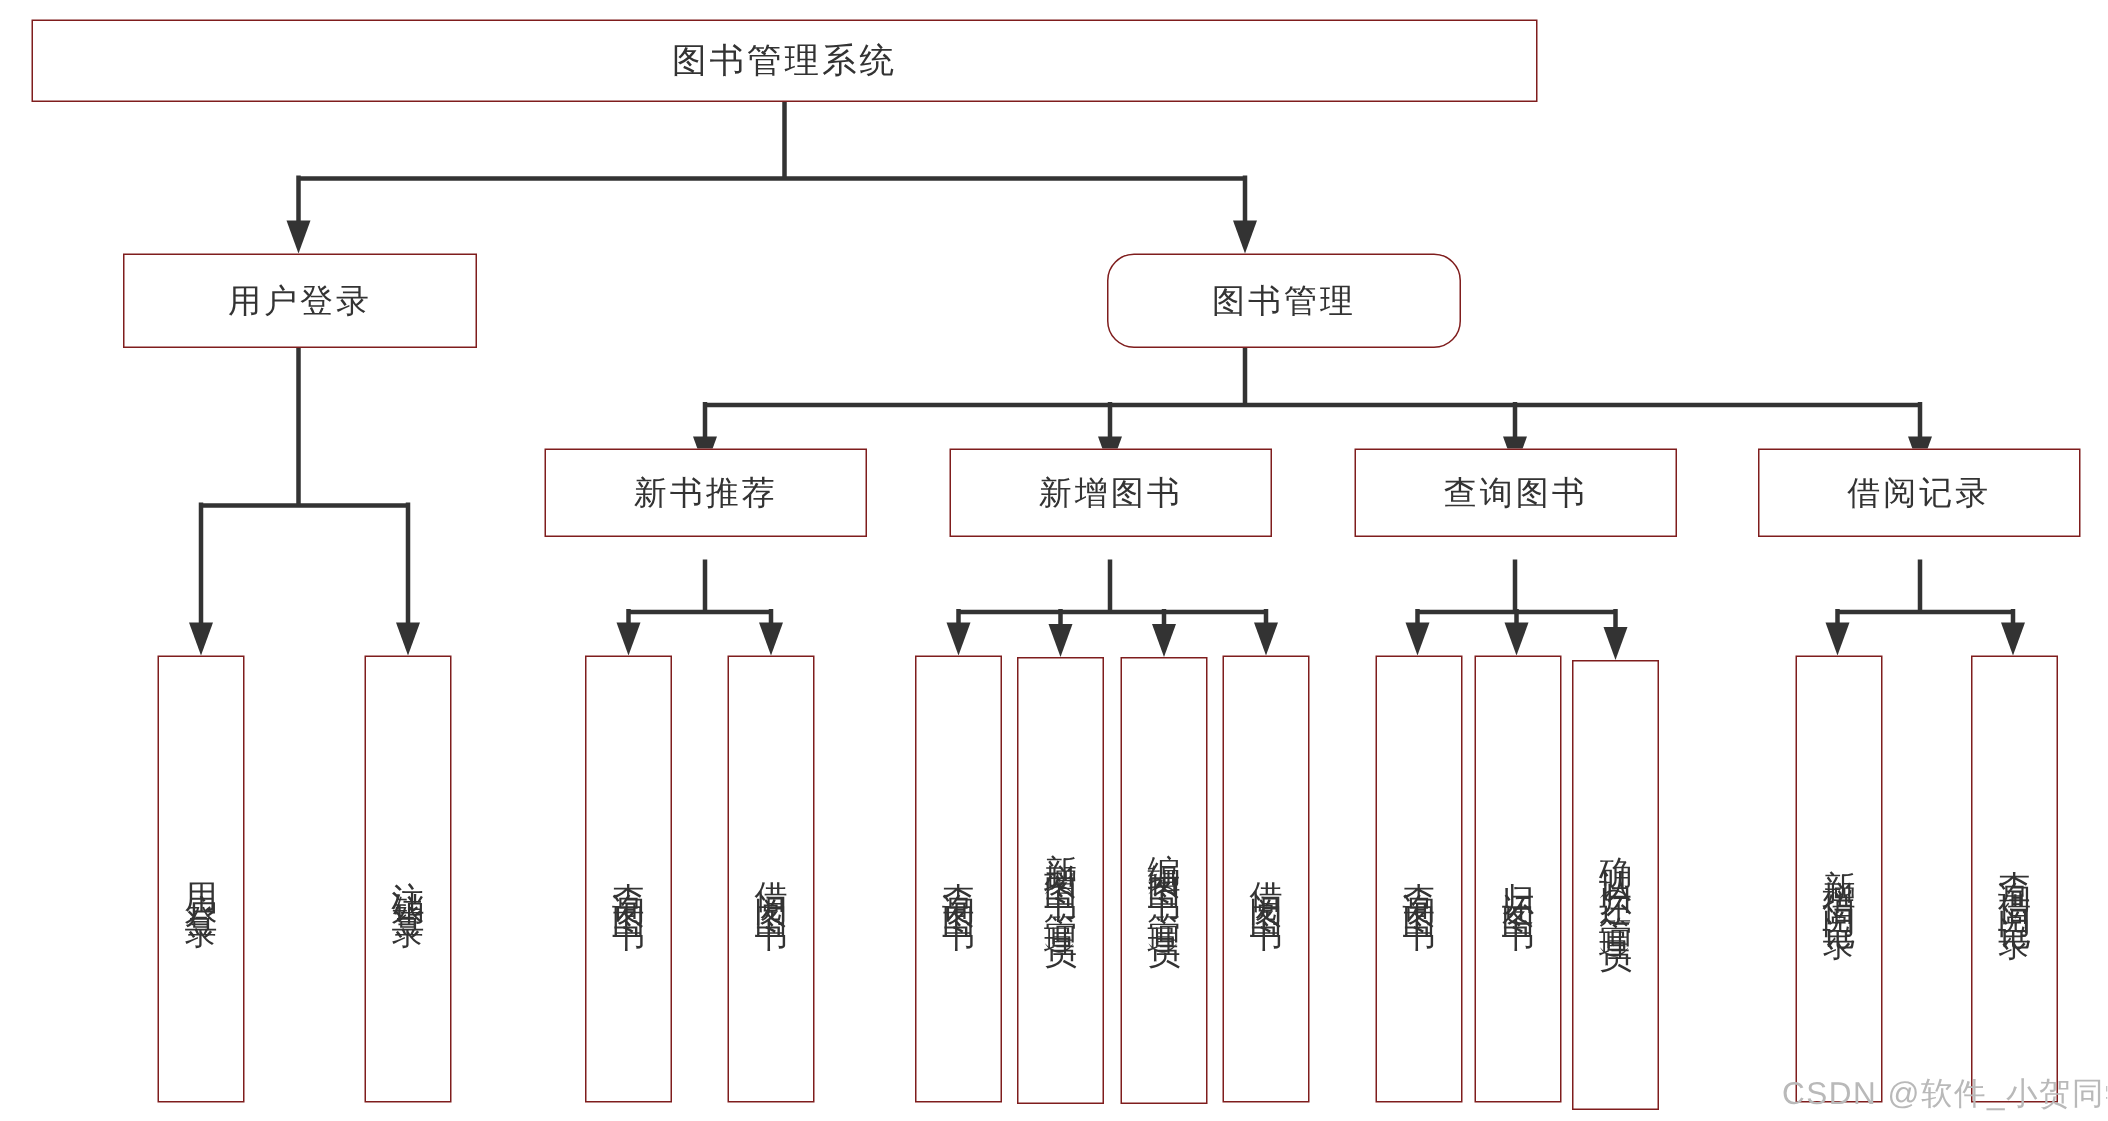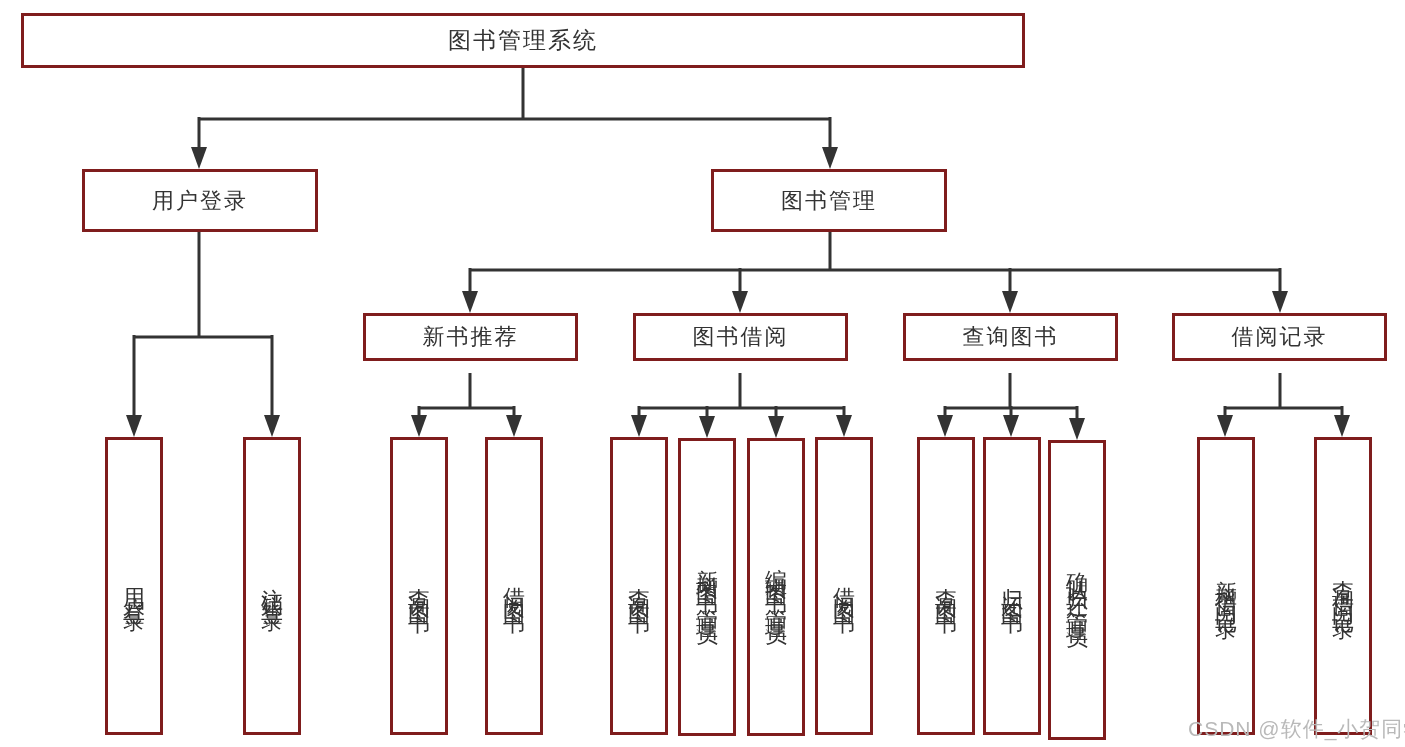--- a/index.html
+++ b/index.html
@@ -17,43 +17,43 @@
   }
   .connectors {
     position: absolute;
     left: 0; top: 0;
     width: 1405px;
     height: 747px;
   }
   .box {
     position: absolute;
     box-sizing: border-box;
-    border: 3px solid #7f1d1d;
+    border: 1px solid #7f1d1d;
     background: #ffffff;
     color: #333333;
     display: flex;
     align-items: center;
     justify-content: center;
     text-align: center;
   }
   .root-box {
     left: 21px; top: 13px;
     width: 1004px; height: 55px;
     font-size: 23px;
     letter-spacing: 2px;
   }
   .l2-box {
     width: 236px; height: 63px;
     top: 169px;
     font-size: 22px;
     letter-spacing: 2px;
   }
   .l3-box {
-    width: 215px; height: 48px;
-    top: 313px;
+    width: 215px; height: 59px;
+    top: 299px;
     font-size: 22px;
     letter-spacing: 2px;
   }
   .leaf-box {
     width: 58px; height: 298px;
     top: 437px;
     font-size: 22px;
     writing-mode: vertical-rl;
     letter-spacing: 8px;
     line-height: 1;
@@ -113,29 +113,29 @@
     </g>
   </svg>
 
   <div class="box root-box">
     <span>图书管理系统</span>
   </div>
 
   <div class="box l2-box" style="left:82px;">
     <span>用户登录</span>
   </div>
-  <div class="box l2-box" style="left:711px;">
+  <div class="box l2-box" style="left:738px;border-radius:18px;">
     <span>图书管理</span>
   </div>
 
   <div class="box l3-box" style="left:363px;">
     <span>新书推荐</span>
   </div>
   <div class="box l3-box" style="left:633px;">
-    <span>图书借阅</span>
+    <span>新增图书</span>
   </div>
   <div class="box l3-box" style="left:903px;">
     <span>查询图书</span>
   </div>
   <div class="box l3-box" style="left:1172px;">
     <span>借阅记录</span>
   </div>
 
   <div class="box leaf-box" style="left:105px;">
     <span>用户登录</span>

